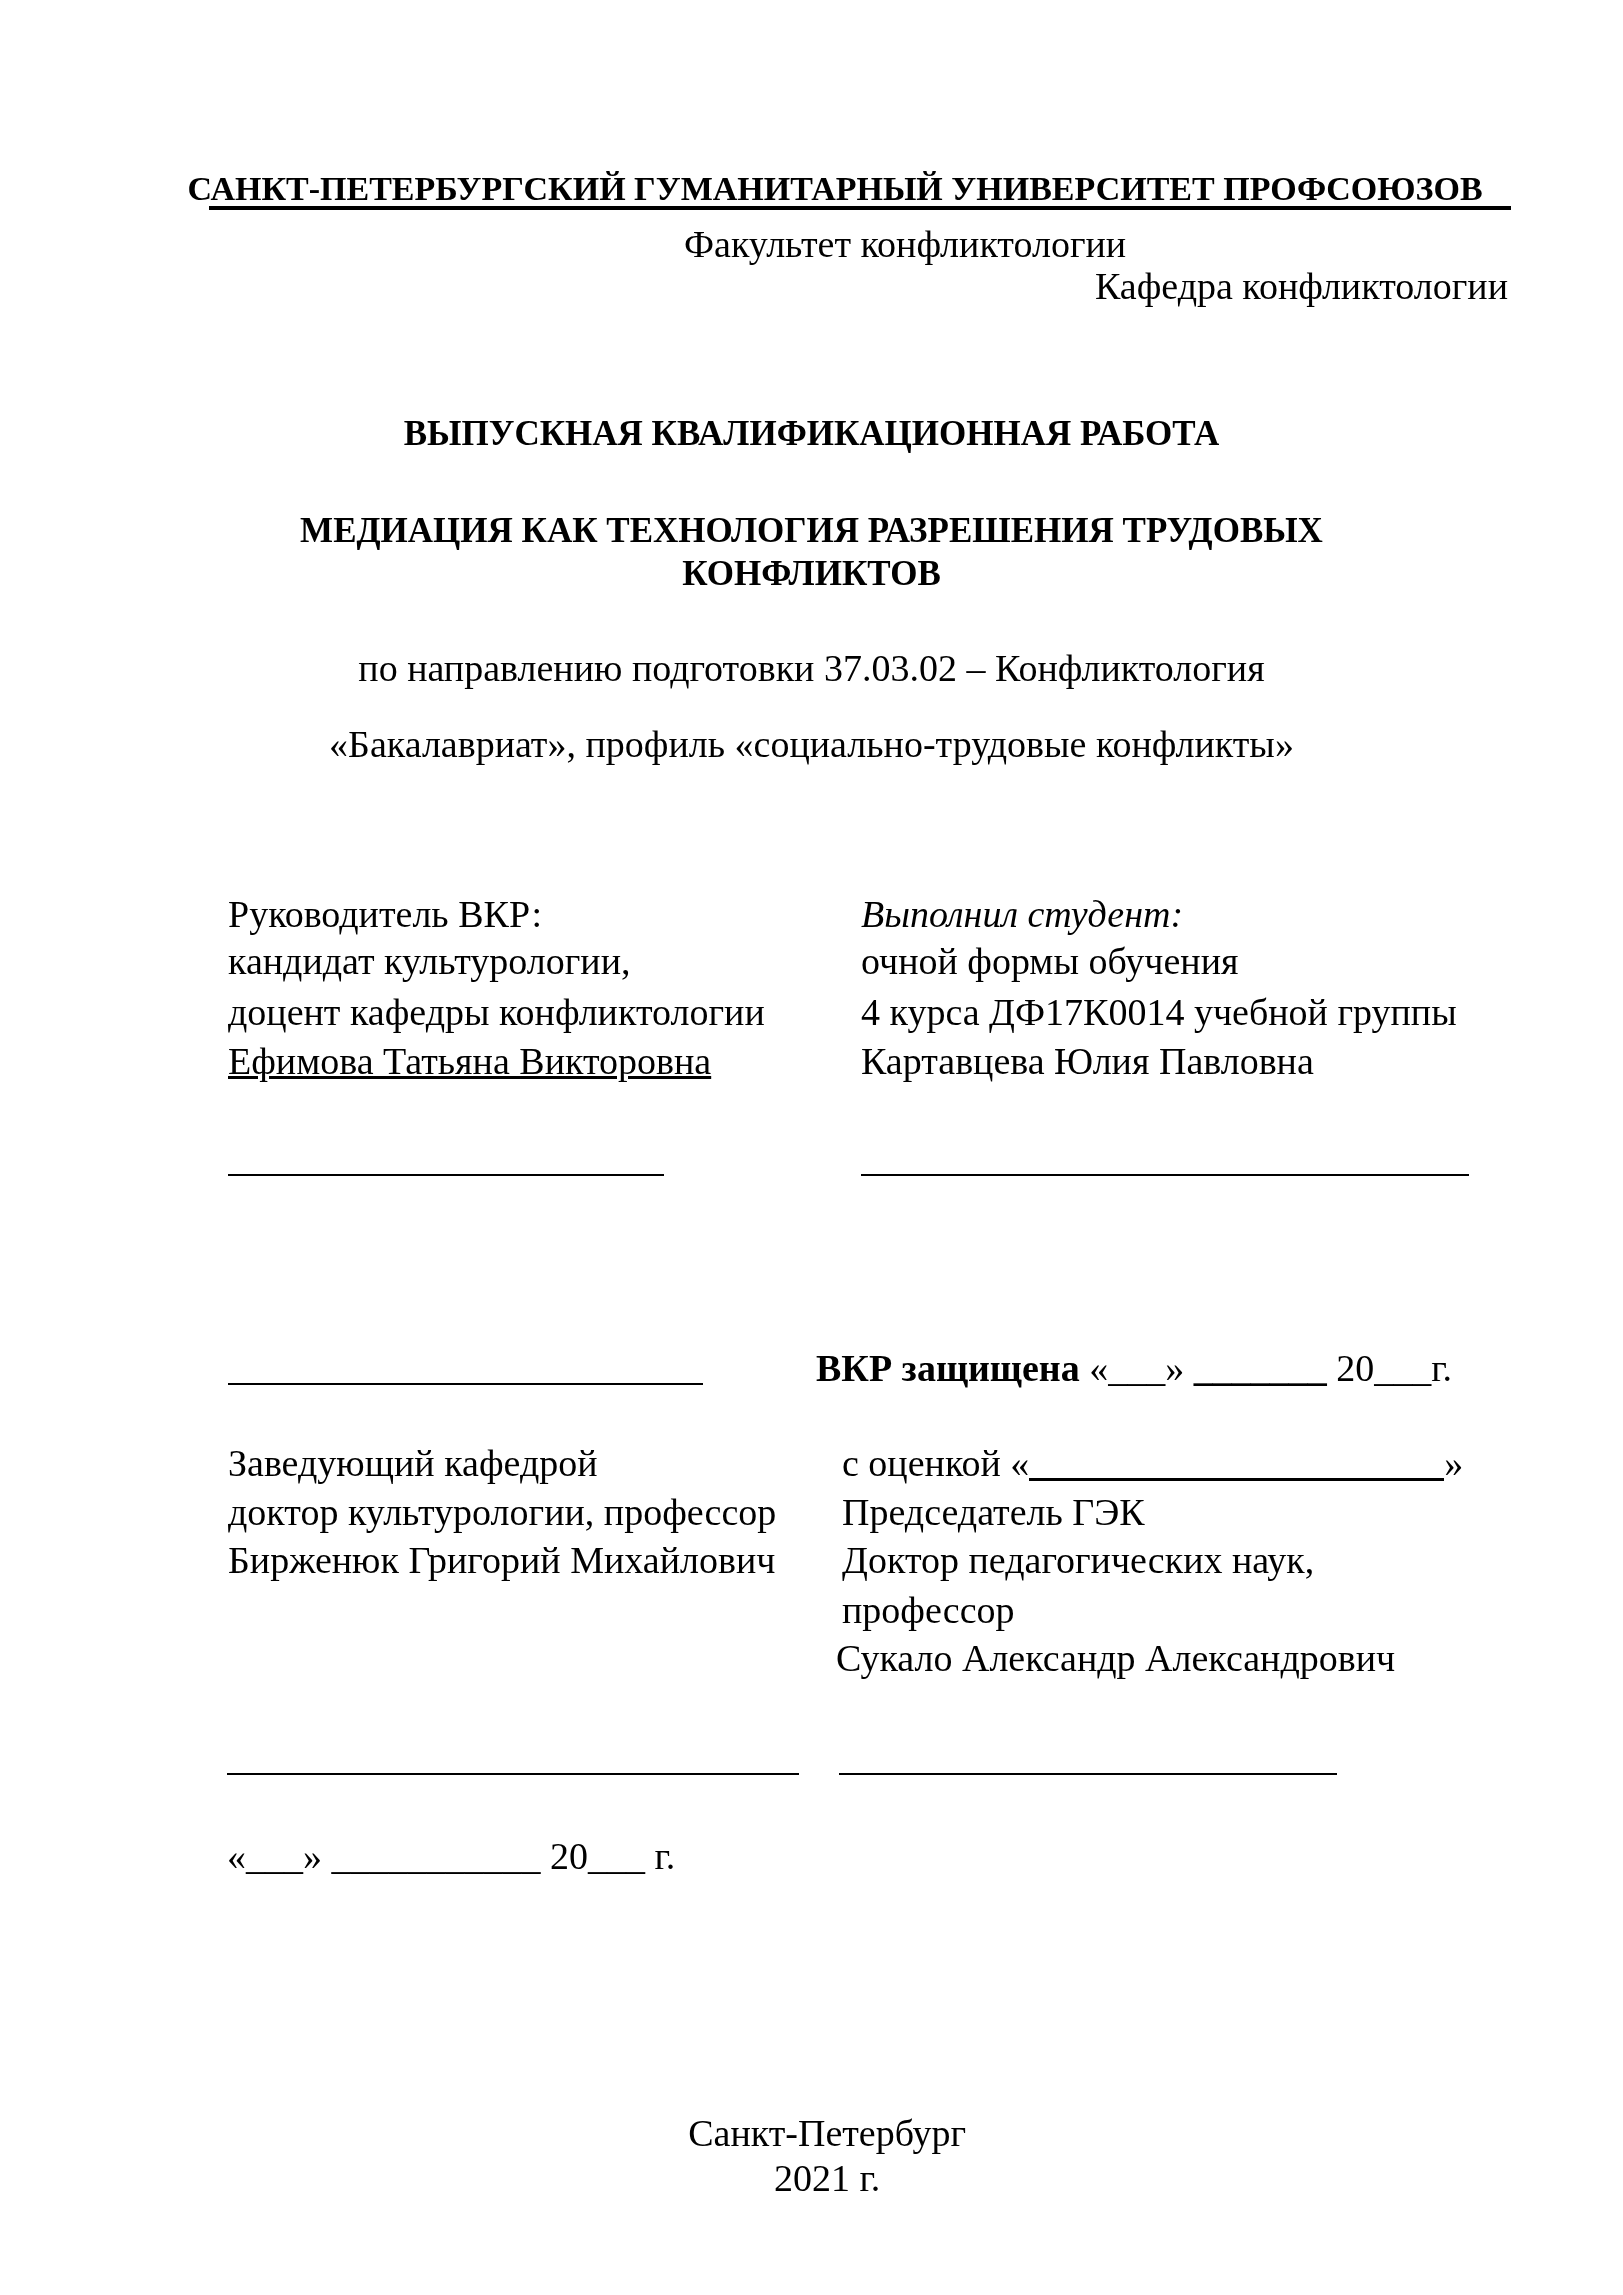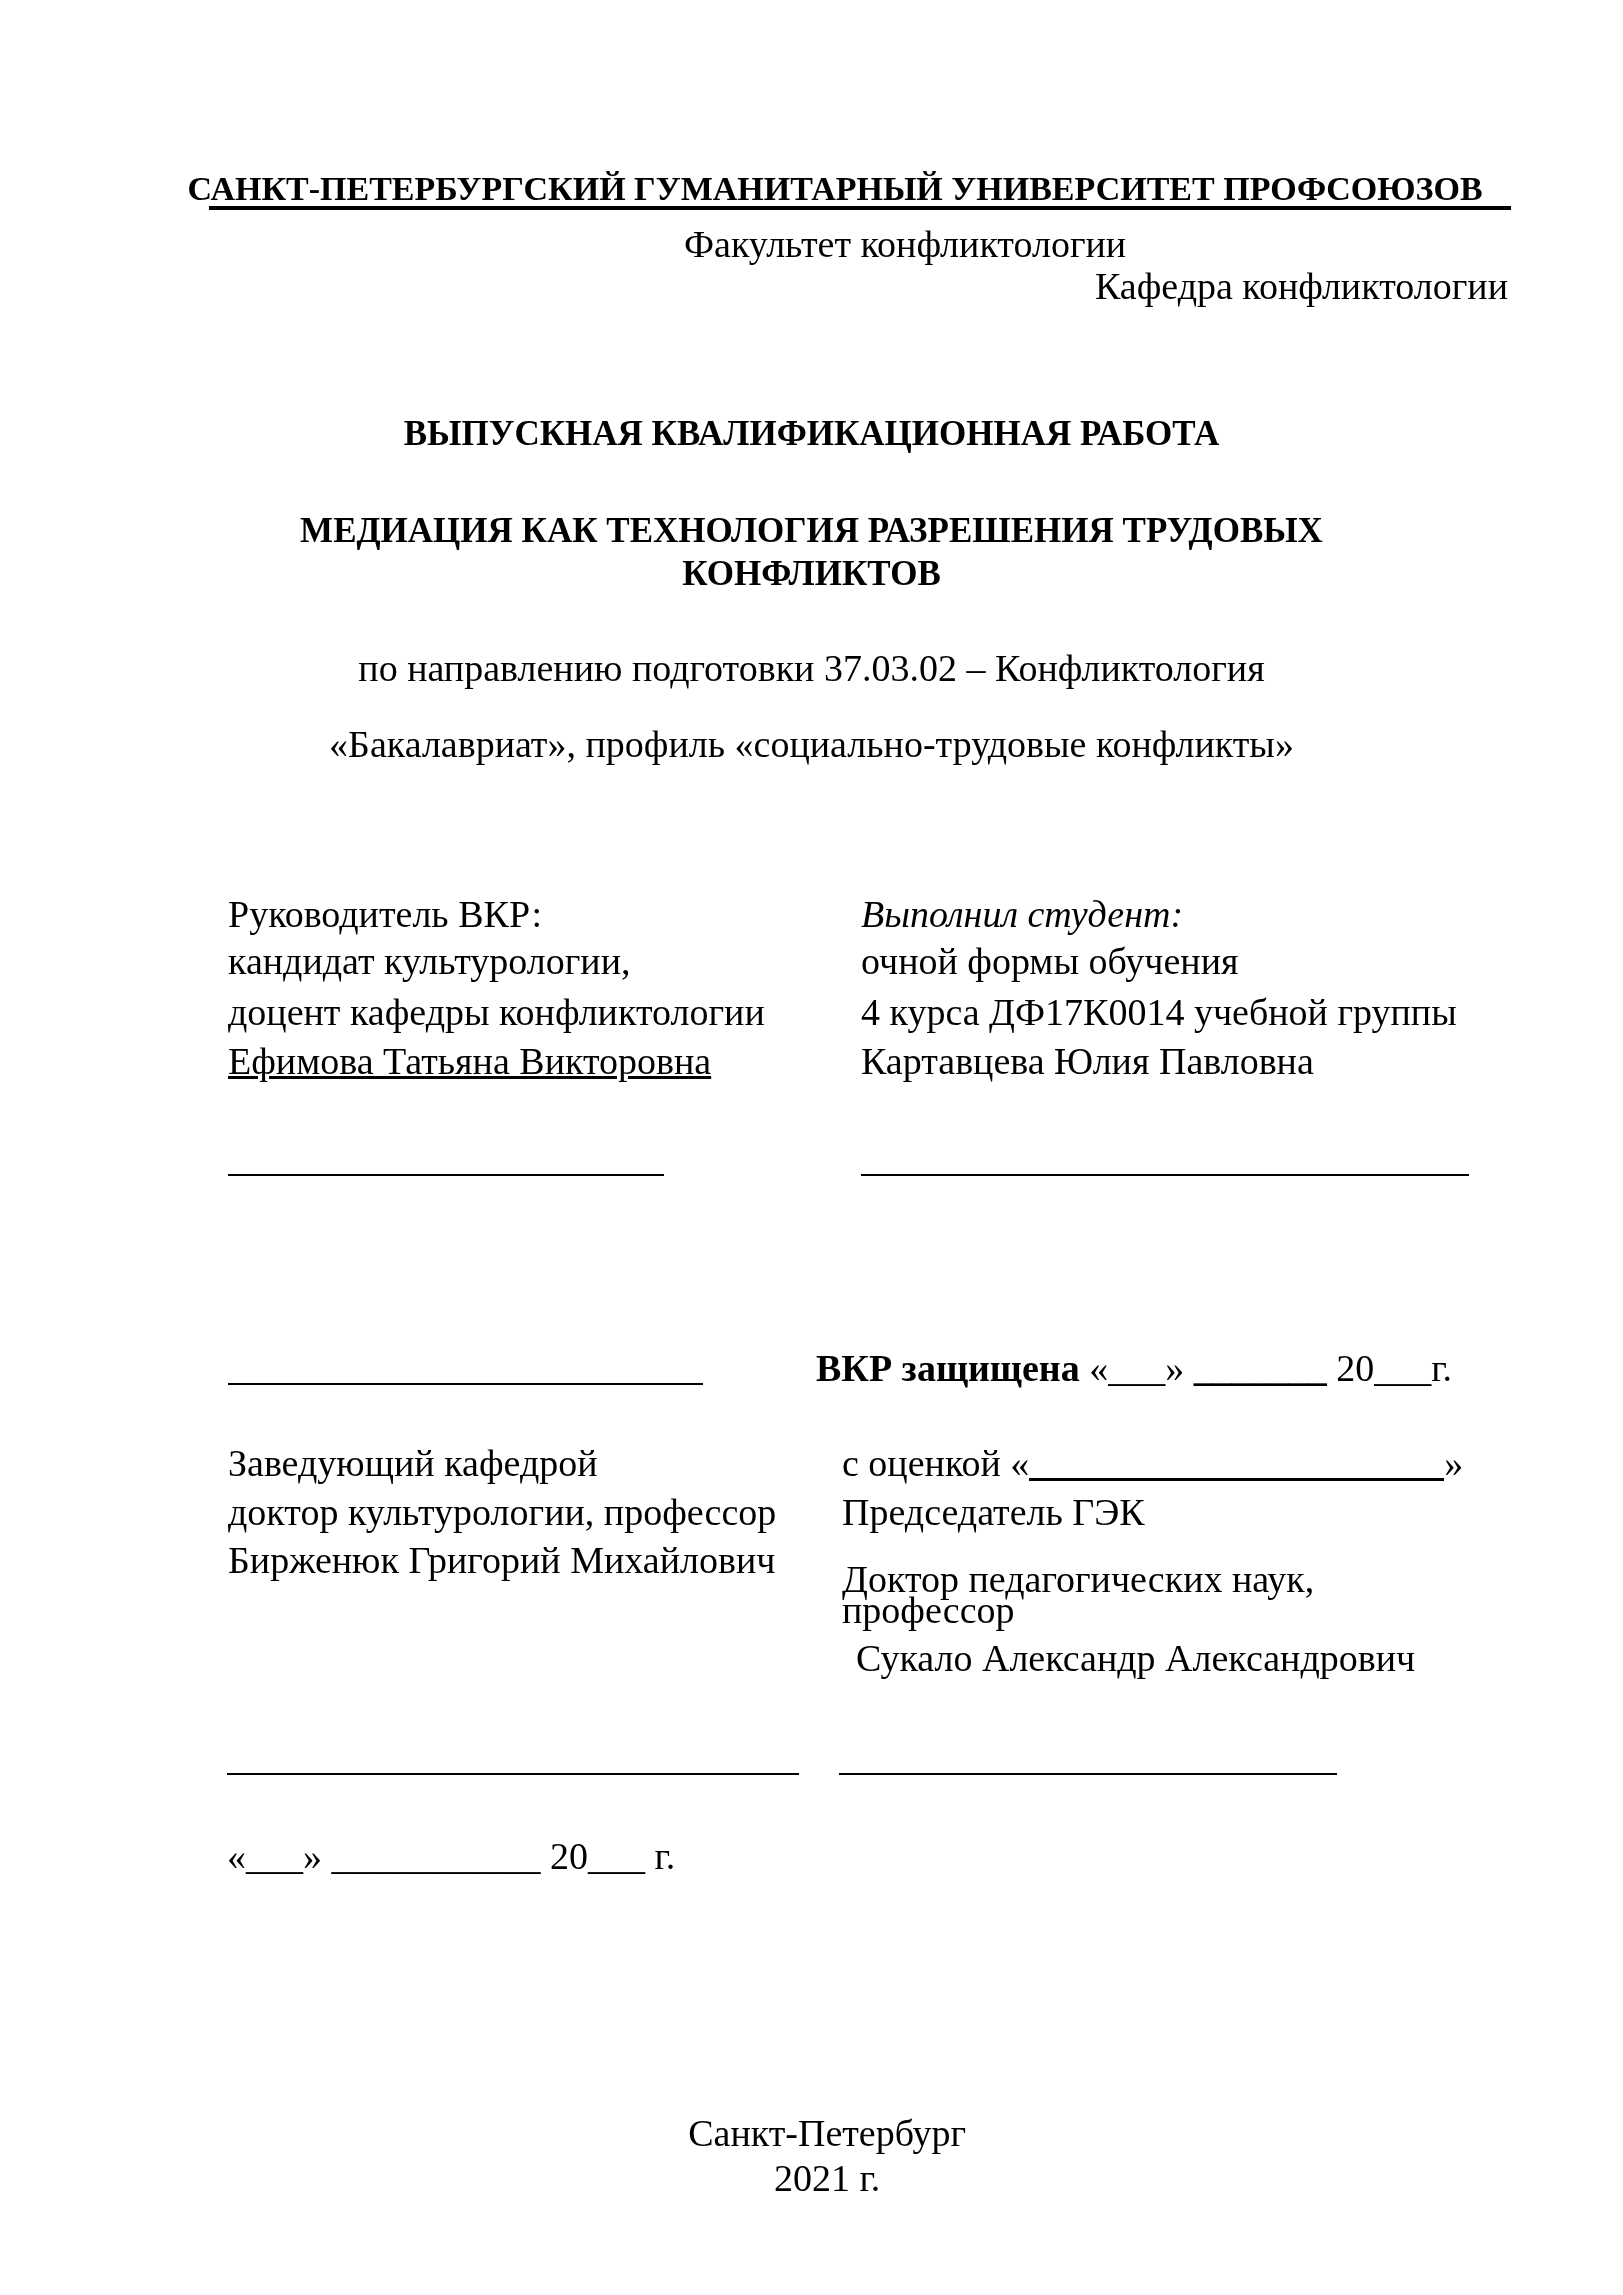--- a/index.html
+++ b/index.html
@@ -55,23 +55,23 @@
   <div class="t" style="left:228px; top:1493px;">доктор культурологии, профессор</div>
   <div class="t" style="left:228px; top:1541px;">Бирженюк Григорий Михайлович</div>
   <div class="uline" style="left:227px; top:1773px; width:572px;"></div>
 </div>
 
 <div>
   <div class="t" style="left:842px; top:1444px;">
     <span>с оценкой «</span><span style="display:inline-block; width:415px; height:2.4px; background:#000; vertical-align:-4.7px;"></span><span>»</span>
   </div>
   <div class="t" style="left:842px; top:1493px;">Председатель ГЭК</div>
-  <div class="t" style="left:842px; top:1541px;margin-top:19px;">Доктор педагогических наук,</div>
+  <div class="t" style="left:842px; top:1541px;">Доктор педагогических наук,</div>
   <div class="t" style="left:842px; top:1591px;">профессор</div>
-  <div class="t" style="left:856px; top:1639px;text-align:center;">Сукало Александр Александрович</div>
+  <div class="t" style="left:836px; top:1639px;text-align:center;">Сукало Александр Александрович</div>
   <div class="uline" style="left:839px; top:1773px; width:498px;"></div>
 </div>
 
 <div class="t" style="left:227px; top:1837px;">
   <span>«___»</span>
   <span>___________</span>
   <span>20___ г.</span>
 </div>
 
 <div class="t c" style="top:2114px; left:15.7px;">Санкт-Петербург</div>

